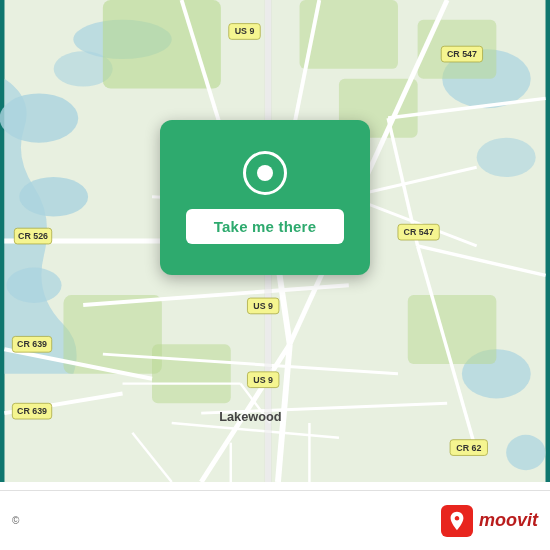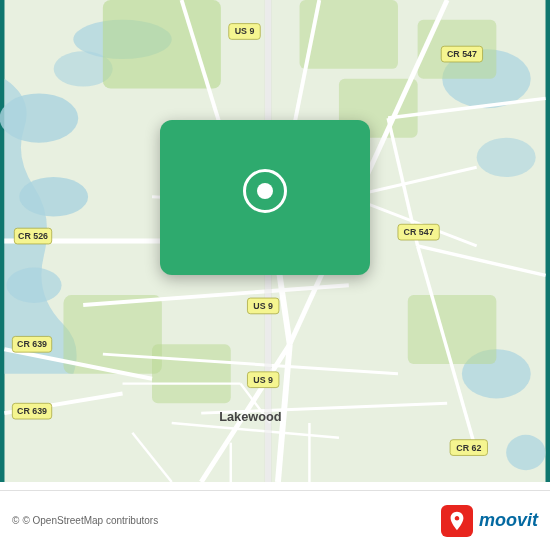--- a/index.html
+++ b/index.html
@@ -120,21 +120,21 @@
     }
 
     .moovit-icon svg {
       width: 22px;
       height: 22px;
     }
 
     .moovit-text {
       font-size: 18px;
       font-weight: 700;
-      color: #0369a1;
+      color: #b91c1c;
       font-style: italic;
     }
 
     svg.map-roads {
       position: absolute;
       top: 0;
       left: 0;
       width: 100%;
       height: 100%;
       z-index: 2;
@@ -249,29 +249,29 @@
     <rect x="453" y="447" width="38" height="16" rx="3" fill="#f5f590" stroke="#aaaa44" stroke-width="0.8"></rect>
     <text x="472" y="458" text-anchor="middle" font-size="9" font-weight="bold" fill="#333">CR 62</text>
 
     <text x="250" y="428" text-anchor="middle" font-size="13" font-weight="600" fill="#444">Lakewood</text>
   </svg>
 
   <div id="popup-card">
     <div class="location-pin">
       <div class="pin-inner"></div>
     </div>
+    <button class="take-me-there-btn">Take me there</button>
   </div>
 
 </div>
 
 <div id="bottom-bar">
   <div class="bottom-left">
     <div class="attribution">
       <span>©</span>
-      <span>© OpenStreetMap contributors</span>
     </div>
   </div>
   <div class="moovit-logo">
     <div class="moovit-icon">
       <svg viewBox="0 0 24 24" fill="white" xmlns="http://www.w3.org/2000/svg">
         <path d="M12 2C8 2 5 5 5 9c0 5 7 13 7 13s7-8 7-13c0-4-3-7-7-7zm0 9.5c-1.4 0-2.5-1.1-2.5-2.5S10.6 6.5 12 6.5 14.5 7.6 14.5 9 13.4 11.5 12 11.5z"></path>
       </svg>
     </div>
     <span class="moovit-text">moovit</span>
   </div>

